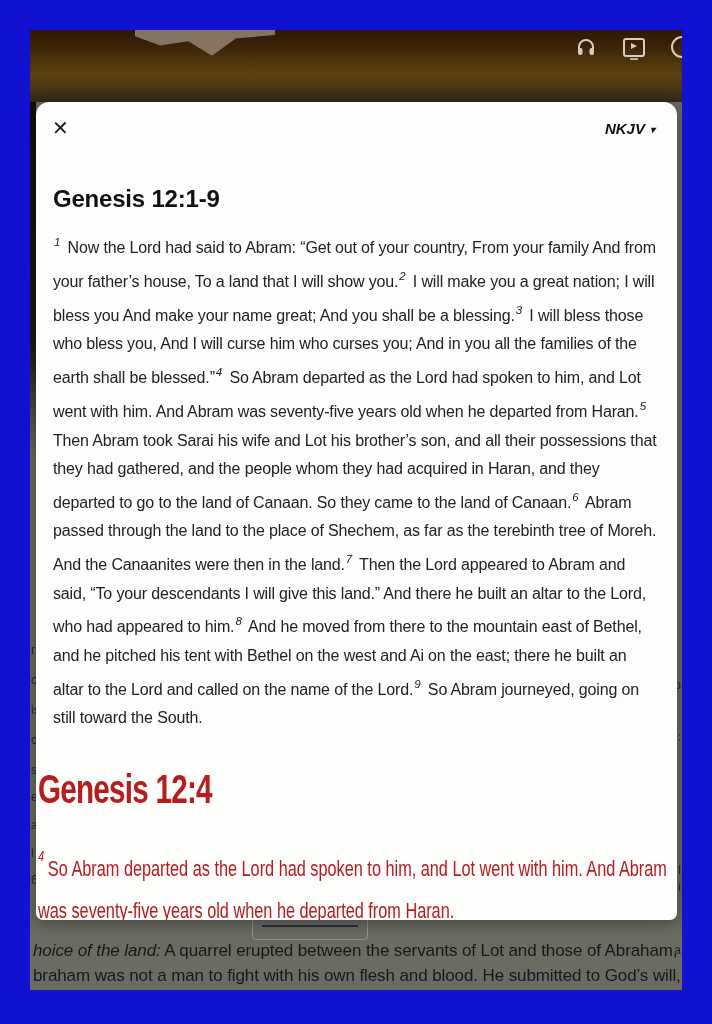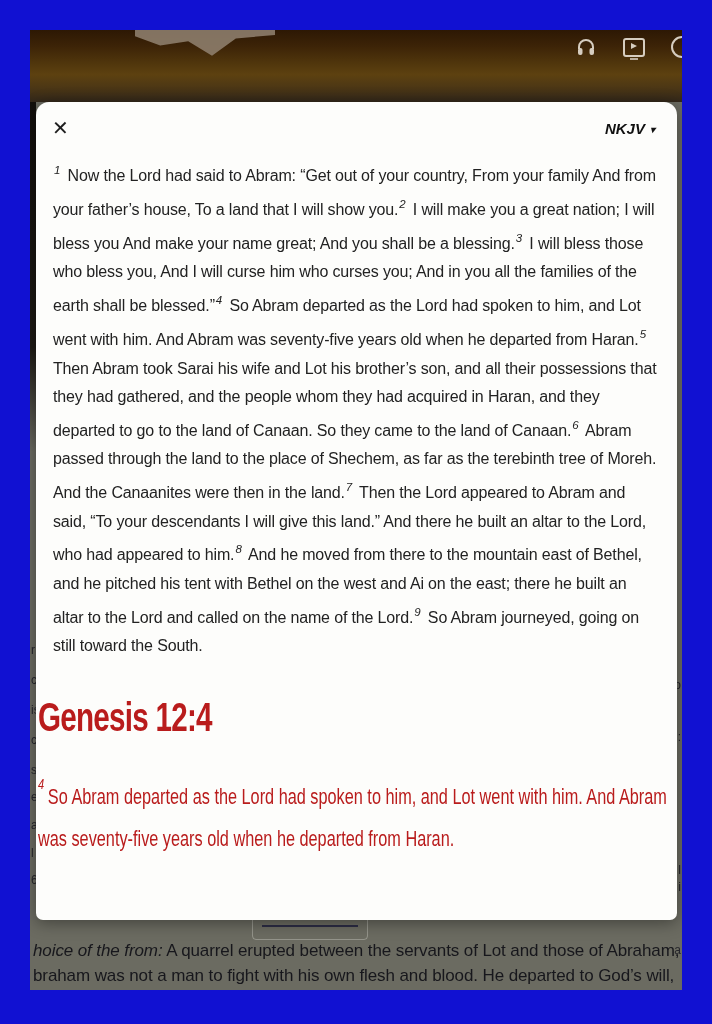--- a/index.html
+++ b/index.html
@@ -100,22 +100,22 @@
       <span class="frag frag-right" style="top: 835px;">l</span>
       <span class="frag frag-right" style="top: 852px;">i</span>
       <span class="frag frag-right" style="top: 915px;">a</span>
     </div>
 
   <div class="peek-button">
     <div class="peek-line"></div>
   </div>
 
   <div class="page-bottom-text">
-    <div><span class="it">hoice of the from:</span><span> A quarrel erupted between the servants of Lot and those of Abraham, but</span></div>
-    <div>braham was not a man to fight with his own flesh and blood. He departed to God’s will,</div>
+    <div><span class="it">hoice of the land:</span><span> A quarrel erupted between the servants of Lot and those of Abraham, but</span></div>
+    <div>braham was not a man to fight with his own flesh and blood. He submitted to God’s will,</div>
   </div>
 
   <div class="app-header">
     <div class="mountain"></div>
     <div class="hdr-icons">
       <div class="hicon">
         <svg width="22" height="22" viewBox="0 0 22 22" fill="none">
           <path d="M4 13 V11 a7 7 0 0 1 14 0 v2" stroke="#d6cdc0" stroke-width="2" fill="none"></path>
           <rect x="3" y="12" width="4.5" height="7" rx="2" fill="#d6cdc0"></rect>
           <rect x="14.5" y="12" width="4.5" height="7" rx="2" fill="#d6cdc0"></rect>
@@ -130,20 +130,21 @@
 
   <div class="modal">
     <div class="modal-top">
       <button class="close-btn">✕</button>
       <button class="version-btn">
         <span>NKJV</span>
         <span class="caret">▾</span>
       </button>
     </div>
 
+    <h1 class="passage-title">Genesis 12:1-9</h1>
 
     <p class="passage" id="passage"><sup class="vnum">1</sup> Now the Lord had said to Abram: “Get out of your country, From your family And from your father’s house, To a land that I will show you.<sup class="vnum">2</sup> I will make you a great nation; I will bless you And make your name great; And you shall be a blessing.<sup class="vnum">3</sup> I will bless those who bless you, And I will curse him who curses you; And in you all the families of the earth shall be blessed.”<sup class="vnum">4</sup> So Abram departed as the Lord had spoken to him, and Lot went with him. And Abram was seventy-five years old when he departed from Haran.<sup class="vnum">5</sup> Then Abram took Sarai his wife and Lot his brother’s son, and all their possessions that they had gathered, and the people whom they had acquired in Haran, and they departed to go to the land of Canaan. So they came to the land of Canaan.<sup class="vnum">6</sup> Abram passed through the land to the place of Shechem, as far as the terebinth tree of Moreh. And the Canaanites were then in the land.<sup class="vnum">7</sup> Then the Lord appeared to Abram and said, “To your descendants I will give this land.” And there he built an altar to the Lord, who had appeared to him.<sup class="vnum">8</sup> And he moved from there to the mountain east of Bethel, and he pitched his tent with Bethel on the west and Ai on the east; there he built an altar to the Lord and called on the name of the Lord.<sup class="vnum">9</sup> So Abram journeyed, going on still toward the South.</p>
 
     <div class="section2">
       <div class="section2-title">Genesis 12:4</div>
       <div class="section2-verse">
         <sup class="vnum2">4</sup><span>So Abram departed as the Lord had spoken to him, and Lot went with him. And Abram was seventy-five years old when he departed from Haran.</span>
       </div>
     </div>
   </div>

